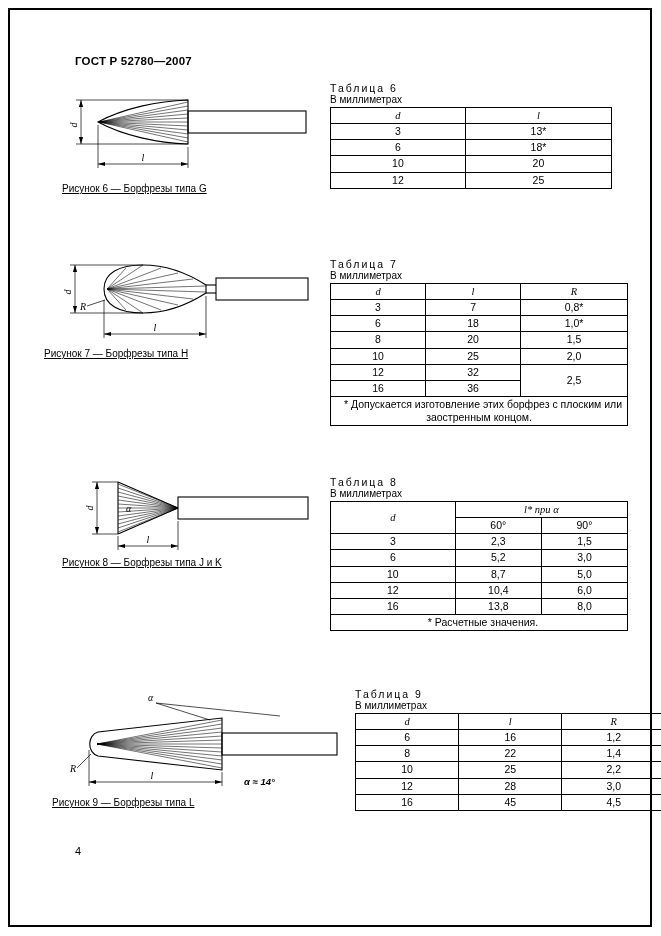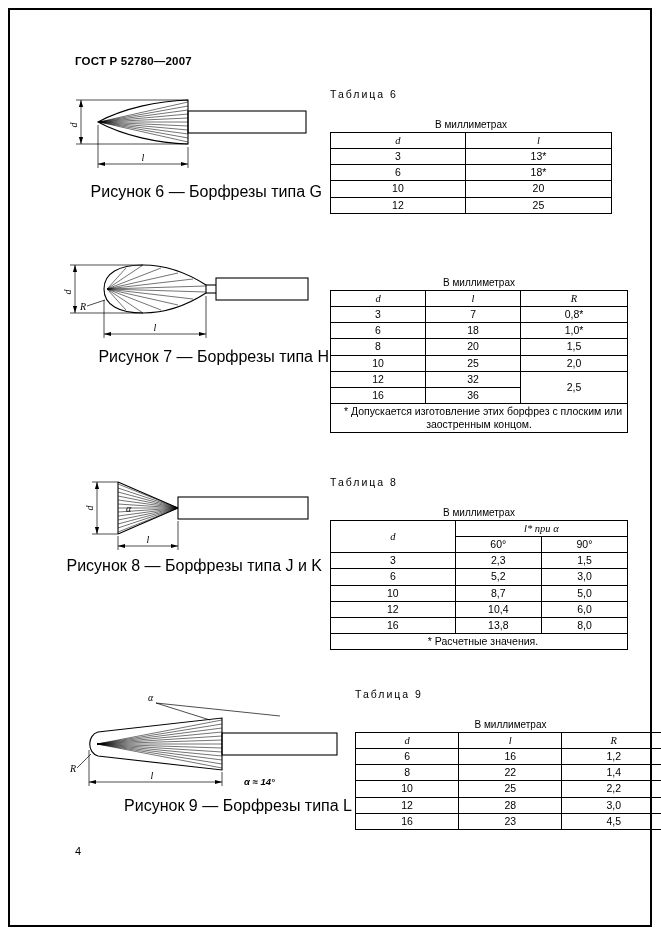--- a/index.html
+++ b/index.html
@@ -9,23 +9,23 @@
     font-family:"Liberation Sans", sans-serif; color:#000;
     overflow:hidden;
   }
   .page-frame {
     position:absolute; left:8px; top:8px; width:644px; height:919px;
     border:2px solid #000;
   }
   .abs { position:absolute; }
   .doc-header { font-weight:bold; font-size:11.5px; letter-spacing:0.2px; }
   .page-num { font-size:11px; }
-  .fig-caption { font-size:16px; text-align:right; }
+  .fig-caption { font-size:10px; text-align:left;text-decoration:underline; }
   .tbl-title { font-size:10.5px; letter-spacing:2px; }
-  .tbl-units { font-size:10px; text-align:center; margin-top:19px; }
+  .tbl-units { font-size:10px; text-align:left; margin-top:0; }
   table.gost { border-collapse:collapse; width:100%; margin-top:2px; }
   table.gost th, table.gost td {
     border:1px solid #000; text-align:center;
     font-size:10.5px; height:15px; line-height:1.25; padding:1px 3px;
   }
   table.gost th { font-weight:normal; }
   .math { font-family:"Liberation Serif", serif; font-style:italic; font-size:11px; }
   td.footnote { text-align:justify; font-size:9.5px; padding:3px 6px 4px 6px; text-indent:8px; line-height:1.3; }
   td.footnote.left { text-align:center; }
   svg { overflow:visible; }
@@ -77,21 +77,21 @@
     <line class="dim" x1="36" y1="33" x2="36" y2="76"></line>
     <line class="dim" x1="126" y1="55" x2="126" y2="76"></line>
     <line class="dim" x1="36" y1="72" x2="126" y2="72"></line>
     <polygon class="arrow" points="36,72 43,69.9 43,74.1"></polygon>
     <polygon class="arrow" points="126,72 119,69.9 119,74.1"></polygon>
     <text x="81" y="69" text-anchor="middle">l</text>
   </g>
 </svg>
 <div class="abs fig-caption" style="left:62px;top:183px;width:260px">Рисунок 6 — Борфрезы типа G</div>
 
-<div class="abs" style="left:330px;top:88px;width:282px">
+<div class="abs" style="left:330px;top:82px;width:282px">
   <div class="tbl-title">Таблица 6</div>
   <div class="tbl-units">В миллиметрах</div>
   <table class="gost">
     <colgroup>
         <col style="width:48%">
         <col style="width:52%">
       </colgroup>
     <thead>
       <tr>
         <th class="math">d</th>
@@ -154,23 +154,24 @@
   </g>
   <g>
     <line class="dim" x1="46" y1="44" x2="46" y2="82"></line>
     <line class="dim" x1="148" y1="40" x2="148" y2="82"></line>
     <line class="dim" x1="46" y1="78" x2="148" y2="78"></line>
     <polygon class="arrow" points="46,78 53,75.9 53,80.1"></polygon>
     <polygon class="arrow" points="148,78 141,75.9 141,80.1"></polygon>
     <text x="97" y="75" text-anchor="middle">l</text>
   </g>
 </svg>
-<div class="abs fig-caption" style="left:64px;top:348px;width:265px">Рисунок 7 — Борфрезы типа H</div>
+<div class="abs fig-caption" style="left:44px;top:348px;width:265px">Рисунок 7 — Борфрезы типа H</div>
 
 <div class="abs" style="left:330px;top:258px;width:298px">
+  <div class="tbl-title">Таблица 7</div>
   <div class="tbl-units">В миллиметрах</div>
   <table class="gost">
     <colgroup>
         <col style="width:32%">
         <col style="width:32%">
         <col style="width:36%">
       </colgroup>
     <thead>
       <tr>
         <th class="math">d</th>
@@ -382,20 +383,20 @@
         <td>25</td>
         <td>2,2</td>
       </tr>
       <tr>
         <td>12</td>
         <td>28</td>
         <td>3,0</td>
       </tr>
       <tr>
         <td>16</td>
-        <td>23</td>
+        <td>45</td>
         <td>4,5</td>
       </tr>
     </tbody>
   </table>
 </div>
 
 <div class="abs page-num" style="left:75px;top:845px">4</div>
 
 </body></html>

